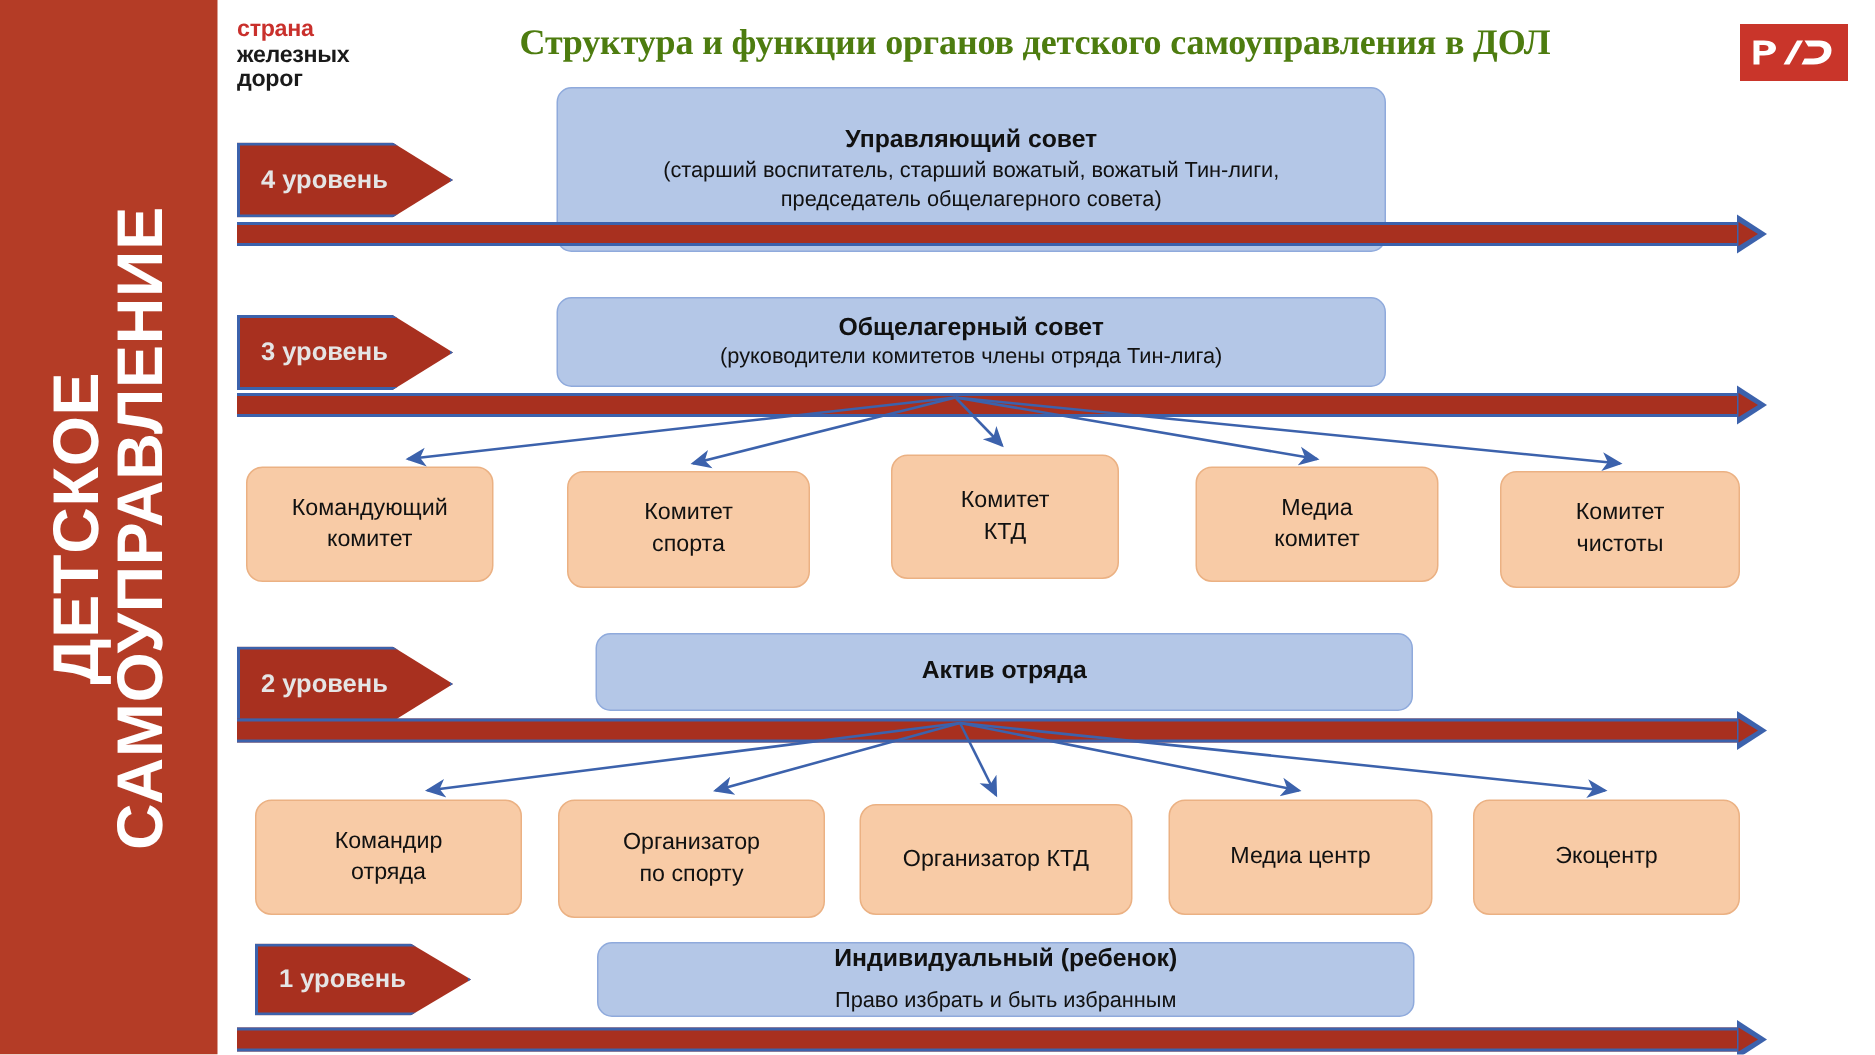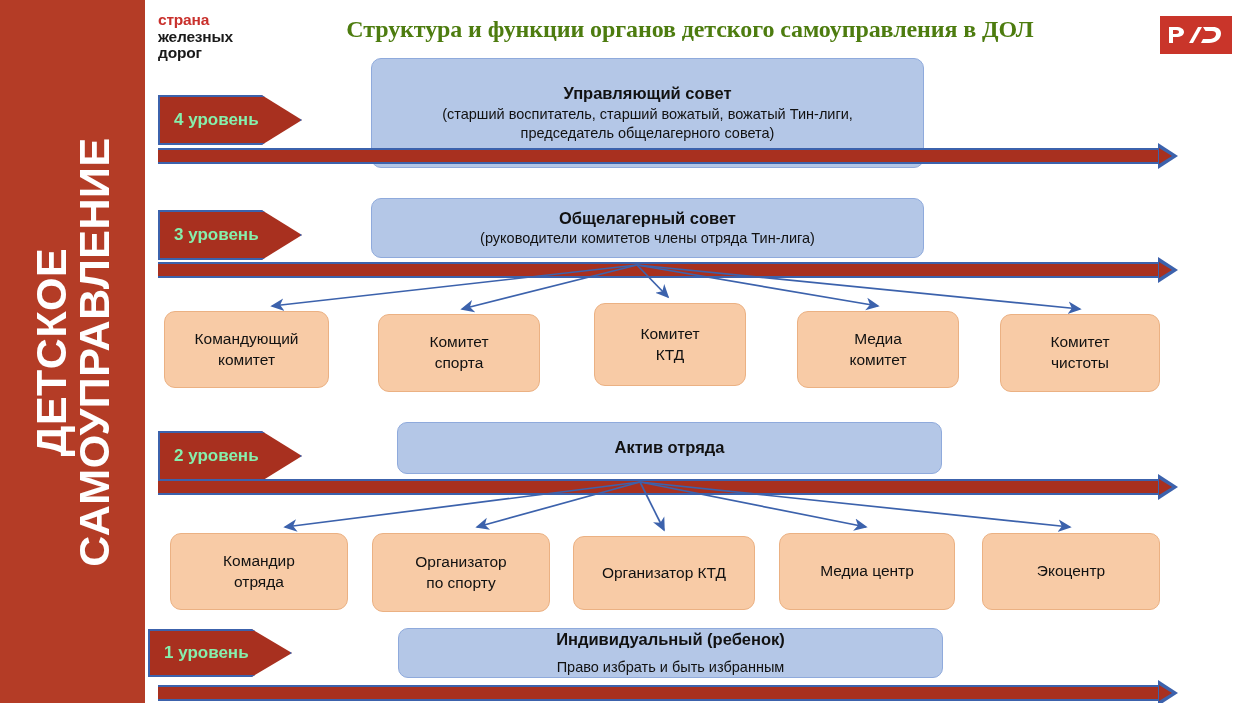--- a/index.html
+++ b/index.html
@@ -68,21 +68,21 @@
     display: flex; align-items: center; justify-content: center;
   }
   #rzd-logo svg { display: block; }
 
   
   .chevron {
     position: absolute;
     display: flex; align-items: center;
     background: #A8301F;
     border: 2px solid #3C62AC;
-    color: #86efac;
+    color: #e5e5e5;
     font-weight: bold;
     font-size: 17px;
     padding-left: 14px;
     clip-path: polygon(0 0, 72% 0, 100% 50%, 72% 100%, 0 100%);
   }
   .rail {
     position: absolute;
     height: 16px;
     background: #A8301F;
     border-top: 2px solid #3C62AC;
@@ -244,27 +244,27 @@
   <div class="orangebox" style="left:573px; top:536px; width:182px; height:74px;">
     <div>
       <div>Организатор КТД</div>
     </div>
   </div>
   <div class="orangebox" style="left:779px; top:533px; width:176px; height:77px;">
     <div>
       <div>Медиа центр</div>
     </div>
   </div>
-  <div class="orangebox" style="left:982px; top:533px; width:178px; height:77px;border-radius:10px;">
+  <div class="orangebox" style="left:982px; top:533px; width:178px; height:77px;">
     <div>
       <div>Экоцентр</div>
     </div>
   </div>
 
-  <div class="chevron" style="left:148px; top:629px; width:144px; height:48px;">
+  <div class="chevron" style="left:170px; top:629px; width:144px; height:48px;">
     <span>1 уровень</span>
   </div>
 
   <div class="bluebox" style="left:398px; top:628px; width:545px; height:50px;gap:8px;">
     <div class="bb-title">Индивидуальный (ребенок)</div>
     <div class="bb-sub">Право избрать и быть избранным</div>
   </div>
 
   <div class="rail" style="left:158px; top:685px; width:1000px;"></div>
   <div class="rail-head" style="left:1158px; top:680px;"></div>

